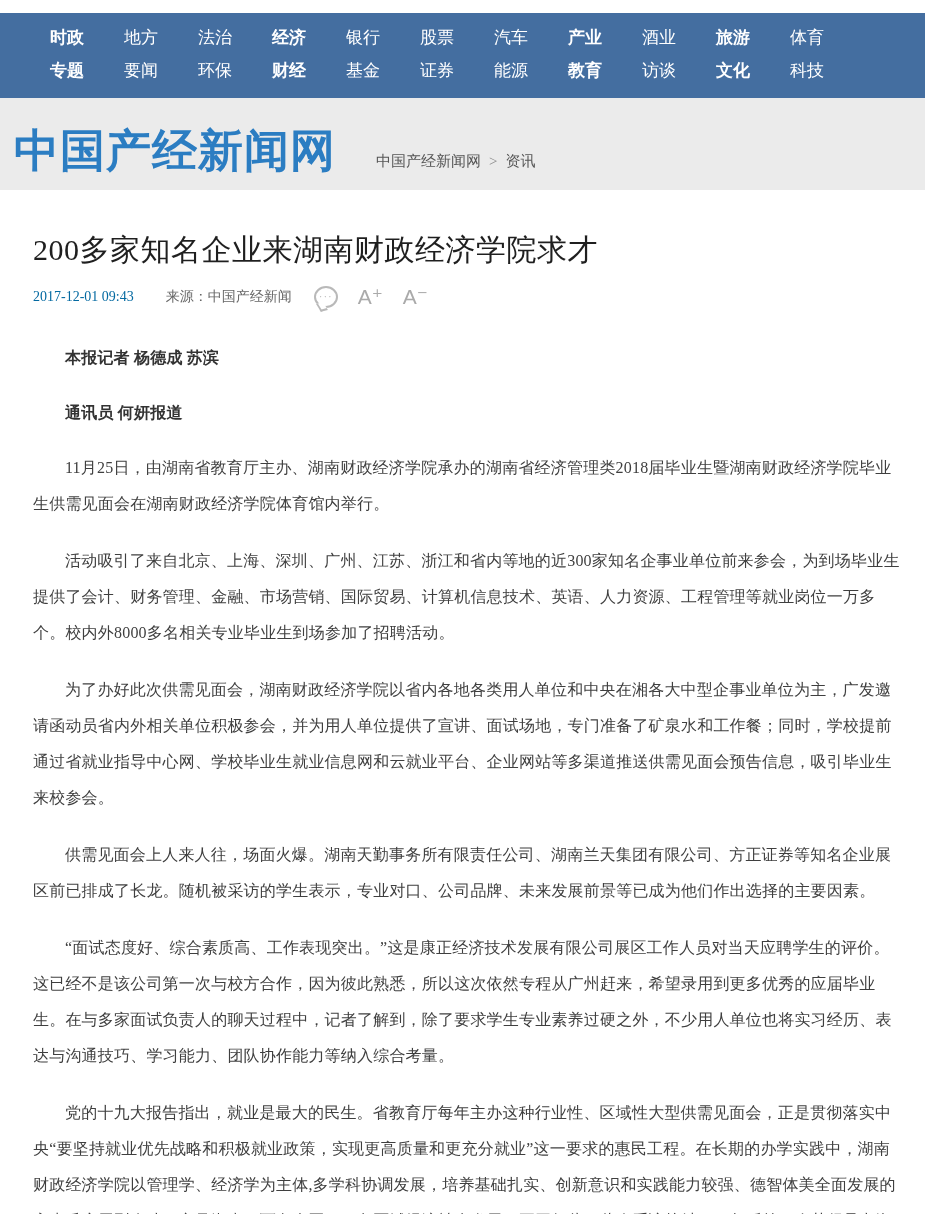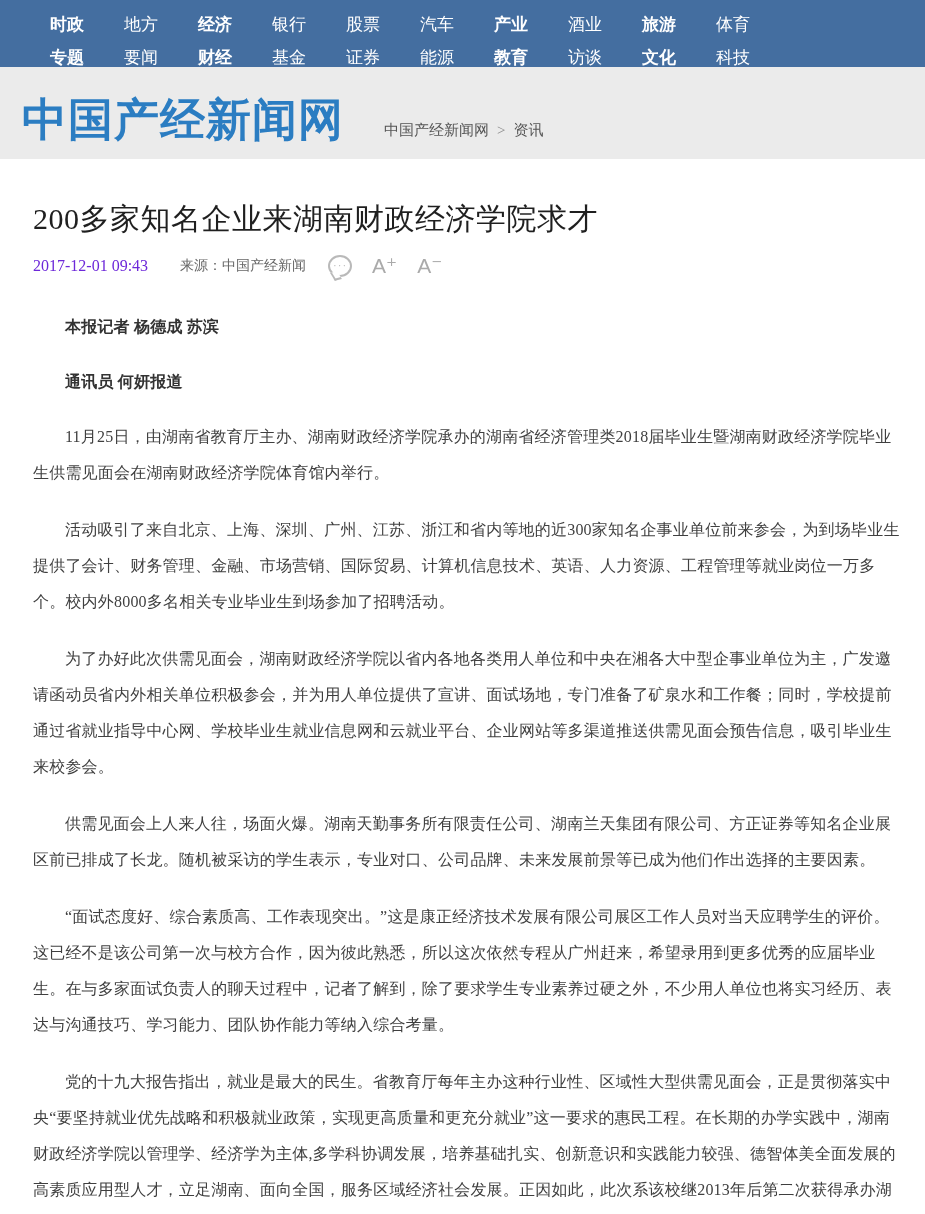--- a/index.html
+++ b/index.html
@@ -6,23 +6,24 @@
   html, body { background: #fff; }
   body {
     width: 925px;
     font-family: "Liberation Serif", "DejaVu Serif", serif;
     -webkit-font-smoothing: antialiased;
   }
 
   
   .topnav {
     background: #446ea0;
-    height: 67px;
+    height: 85px;
     display: flex;
     padding: 8px 0 0 30px;
+    margin-top: 13px;
   }
   .nav-col {
     width: 74px;
     display: flex;
     flex-direction: column;
     align-items: center;
   }
   .nav-col a {
     display: block;
     color: #ffffff;
@@ -34,21 +35,21 @@
     white-space: nowrap;
   }
   .nav-col.bold a { font-weight: bold; }
 
   
   .masthead {
     background: #ebebeb;
     height: 92px;
     display: flex;
     align-items: baseline;
-    padding: 0 0 0 22px;
+    padding: 0 0 0 14px;
   }
   .masthead-inner {
     display: flex;
     align-items: baseline;
     margin-top: 14px;
   }
   .logo {
     color: #2b7dc2;
     font-size: 45px;
     font-weight: bold;
@@ -78,22 +79,22 @@
     letter-spacing: 0.5px;
     line-height: 36px;
   }
   .meta-row {
     display: flex;
     align-items: center;
     margin-top: 16px;
     height: 26px;
   }
   .meta-date {
-    font-size: 16px;
-    color: #6d28d9;
+    font-size: 14px;
+    color: #0369a1;
   }
   .meta-source {
     font-size: 14px;
     color: #666;
     margin-left: 32px;
   }
   .meta-icons {
     display: flex;
     align-items: center;
     margin-left: 22px;
@@ -167,20 +168,24 @@
 
 <div class="topnav">
   <div class="nav-col bold">
     <a>时政</a>
     <a>专题</a>
   </div>
   <div class="nav-col">
     <a>地方</a>
     <a>要闻</a>
   </div>
+  <div class="nav-col">
+    <a>法治</a>
+    <a>环保</a>
+  </div>
   <div class="nav-col bold">
     <a>经济</a>
     <a>财经</a>
   </div>
   <div class="nav-col">
     <a>银行</a>
     <a>基金</a>
   </div>
   <div class="nav-col">
     <a>股票</a>

